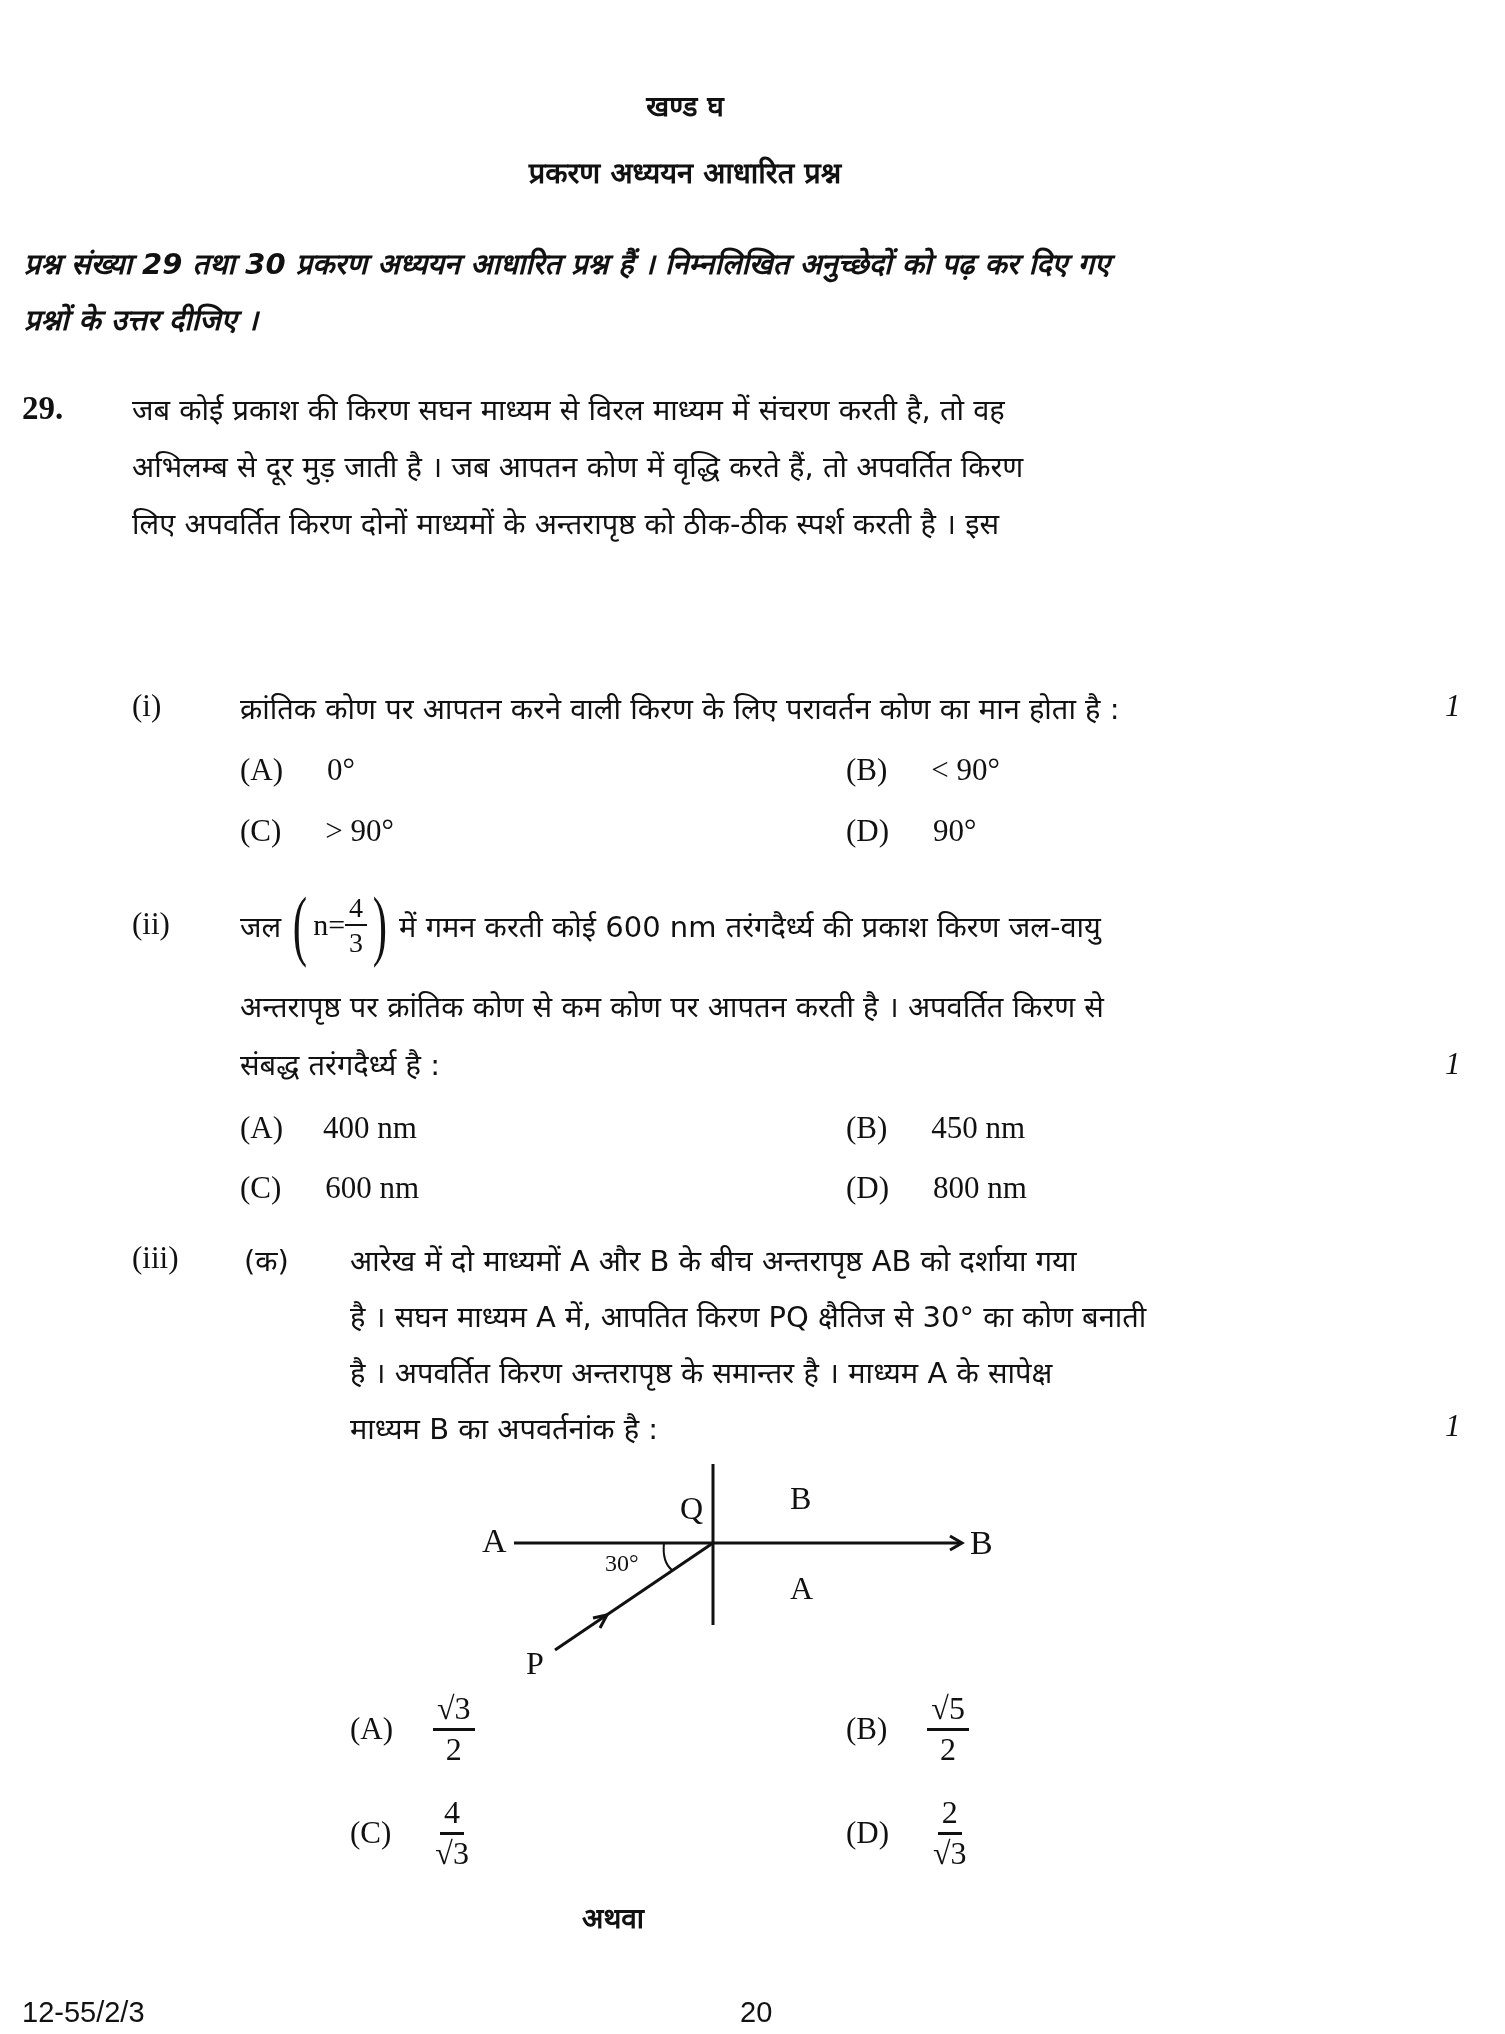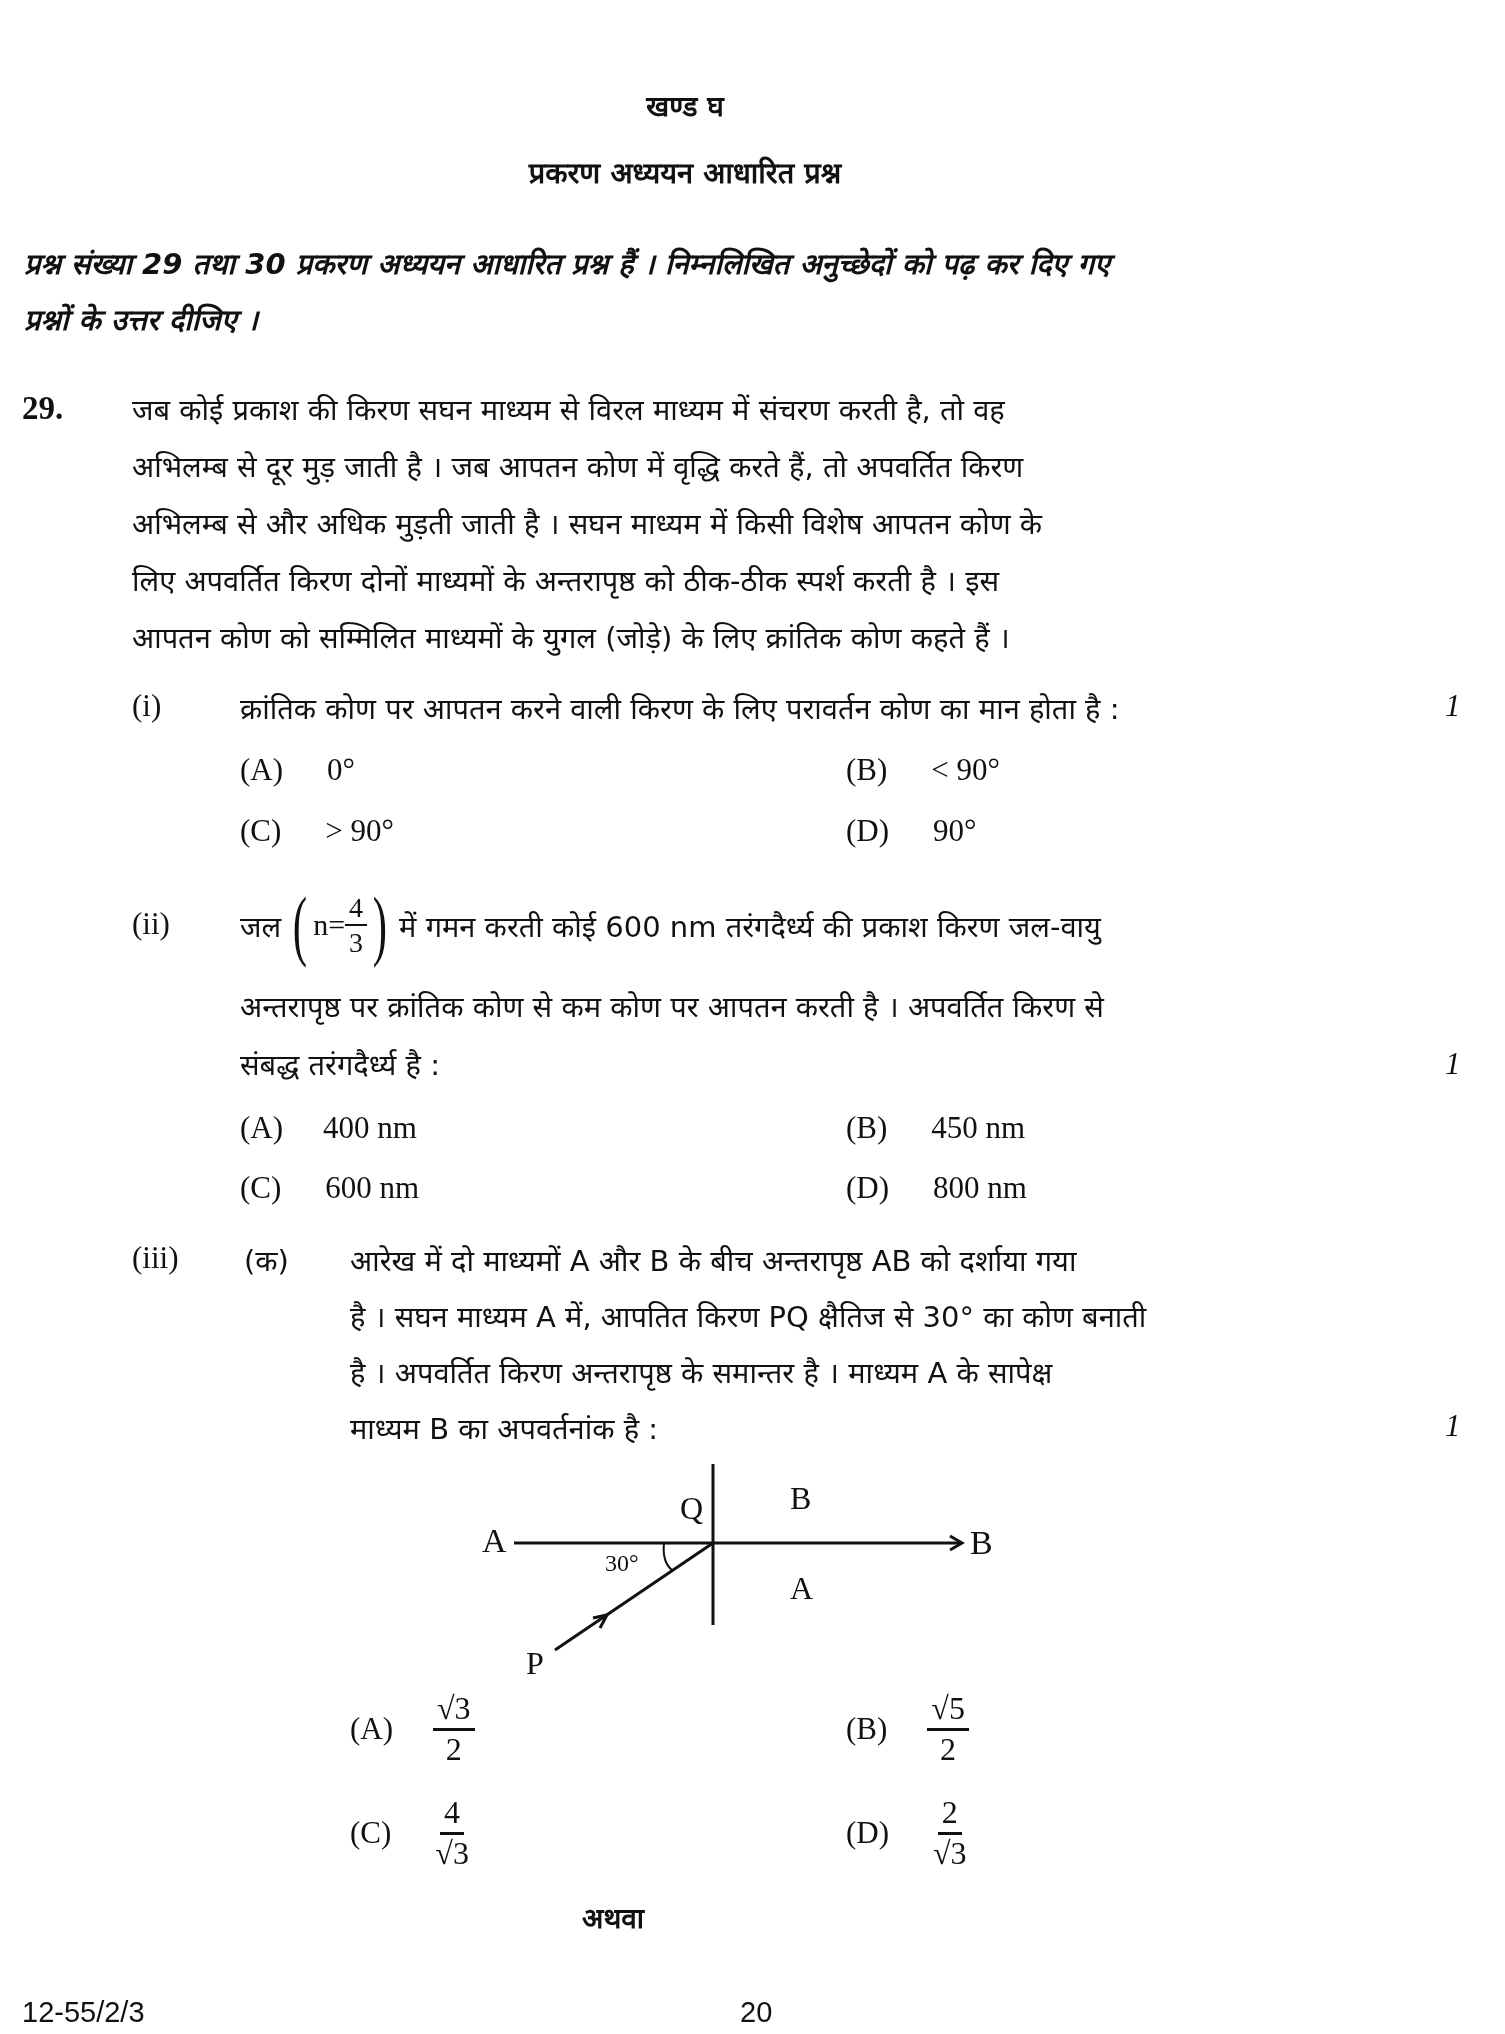--- a/index.html
+++ b/index.html
@@ -47,23 +47,21 @@
 <div class="abs instr" style="top:236px;">
   <div style="white-space:nowrap;">प्रश्न संख्या 29 तथा 30 प्रकरण अध्ययन आधारित प्रश्न हैं । निम्नलिखित अनुच्छेदों को पढ़ कर दिए गए</div>
   <div>प्रश्नों के उत्तर दीजिए ।</div>
 </div>
 
 <div class="abs qnum" style="left:22px; top:390px;">29.</div>
 
 <div class="abs para" style="left:132px; top:382px; width:1260px;">
   <div style="white-space:nowrap;">जब कोई प्रकाश की किरण सघन माध्यम से विरल माध्यम में संचरण करती है, तो वह</div>
   <div style="white-space:nowrap;">अभिलम्ब से दूर मुड़ जाती है । जब आपतन कोण में वृद्धि करते हैं, तो अपवर्तित किरण</div>
-  <div style="white-space:nowrap;">अभिलम्ब से और अधिक मुड़ती जाती है । सघन माध्यम में किसी विशेष आपतन कोण के</div>
   <div style="white-space:nowrap;">लिए अपवर्तित किरण दोनों माध्यमों के अन्तरापृष्ठ को ठीक-ठीक स्पर्श करती है । इस</div>
-  <div style="white-space:nowrap;">आपतन कोण को सम्मिलित माध्यमों के युगल (जोड़े) के लिए क्रांतिक कोण कहते हैं ।</div>
 </div>
 
 <div class="abs roman" style="left:132px; top:688px;">(i)</div>
 <div class="abs line" style="left:240px; top:688px;">क्रांतिक कोण पर आपतन करने वाली किरण के लिए परावर्तन कोण का मान होता है :</div>
 <div class="abs marks" style="left:1445px; top:688px;">1</div>
 
 <div class="abs" style="left:240px; top:752px;">
   <span class="opt-label">(A)</span>
   <span class="opt-val" style="margin-left:40px;">0°</span>
 </div>

